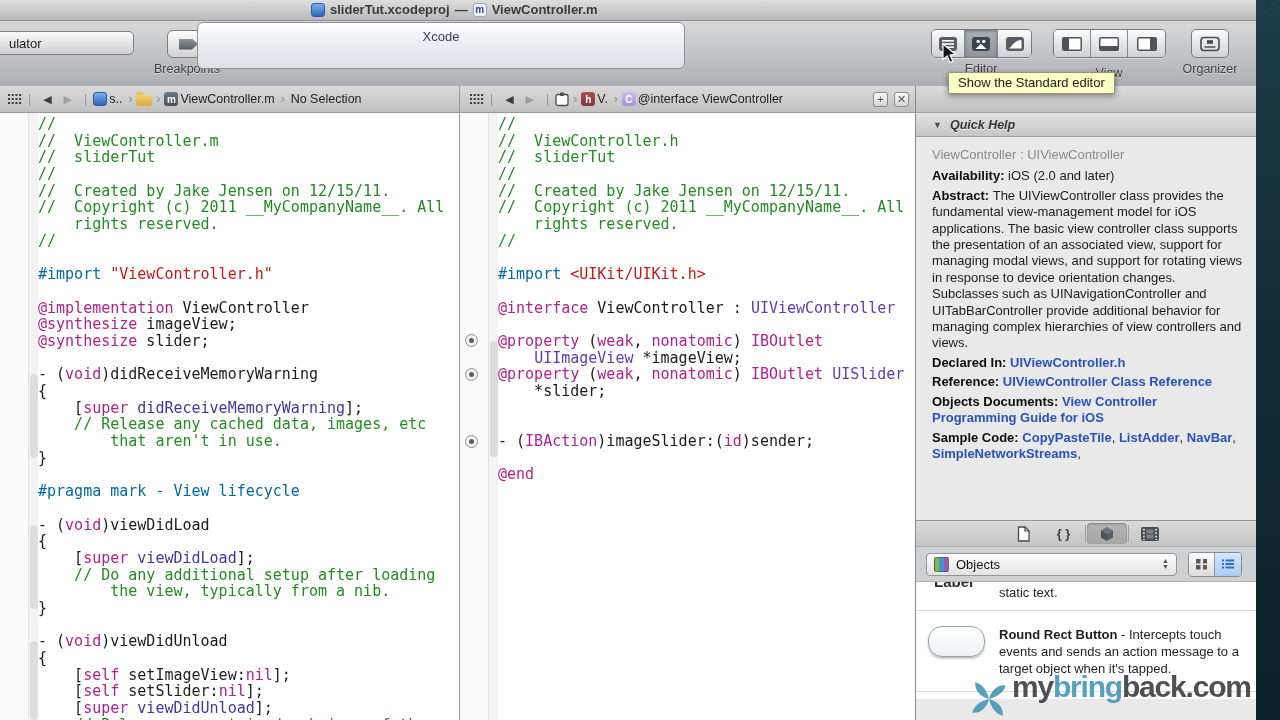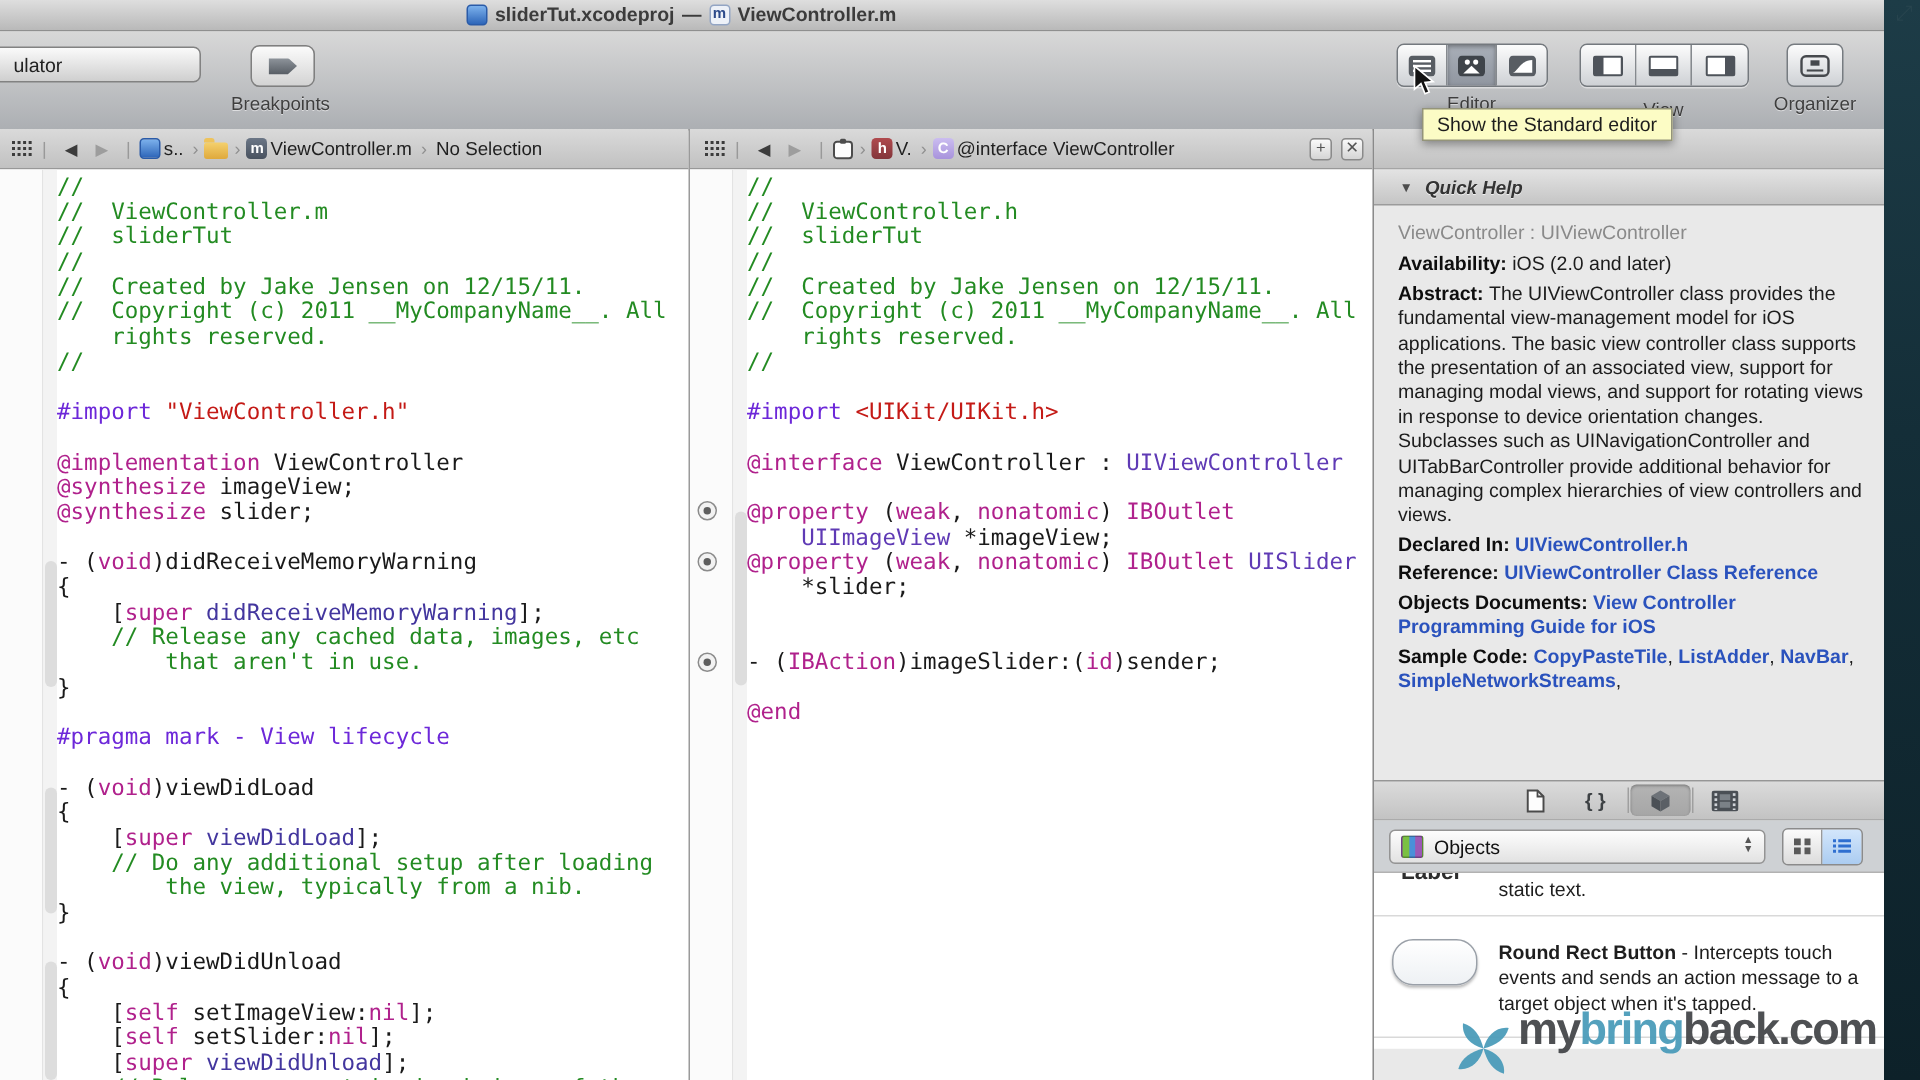--- a/index.html
+++ b/index.html
@@ -54,21 +54,21 @@
   .pane-divider{position:absolute;left:459px;top:86px;width:1px;height:634px;background:#9a9a9a;}
   .editor{position:absolute;top:113px;height:607px;background:#fff;overflow:hidden;}
   .ed-left{left:0;width:459px;}
   .ed-right{left:460px;width:455px;}
   .gutter{position:absolute;left:0;top:0;width:28px;height:100%;background:#fbfbfb;border-right:1px solid #e3e3e3;}
   .ribbon{position:absolute;left:29px;top:0;width:9px;height:100%;background:#f3f3f3;}
   .fold{position:absolute;left:29.5px;width:8px;background:#dddddd;border-radius:4px;}
   .code{position:absolute;left:38px;top:3px;font-family:"DejaVu Sans Mono","Liberation Mono",monospace;font-size:15px;line-height:16.7px;white-space:pre;}
   .code-line{height:16.7px;}
   .tok-c{color:#238b22;}
-  .tok-p{color:#6d28d9;}
+  .tok-p{color:#0369a1;}
   .tok-s{color:#c41a16;}
   .tok-k{color:#b0218c;}
   .tok-t{color:#5f3ab5;}
   .tok-f{color:#43369e;}
   .tok-d{color:#1a1a1a;}
   .well{position:absolute;left:5px;width:11px;height:11px;border:1.5px solid #8b8b8b;border-radius:50%;background:#f2f2f2;box-sizing:content-box;}
   .well::after{content:"";position:absolute;left:3px;top:3px;width:5px;height:5px;background:#5e5e5e;border-radius:50%;}
 
   
   .utilities{position:absolute;left:915px;top:86px;width:341px;height:634px;background:#e9e9e9;border-left:1px solid #8a8a8a;box-sizing:content-box;}
@@ -139,20 +139,23 @@
 
     <div class="toolbar">
       <div class="scheme-btn">
         <span>ulator</span>
       </div>
       <div class="bp-btn">
         <span class="bp-glyph"></span>
       </div>
       <div class="toolbar-label" style="left:142px;top:41px;width:90px;">Breakpoints</div>
 
+      <div class="activity">
+        <div class="activity-title">Xcode</div>
+      </div>
 
       <div class="segmented" style="left:931px;">
         <div class="seg">
           <svg width="18" height="14">
               <rect width="18" height="14" rx="3" fill="#585d63"></rect>
               <rect x="3" y="3" width="12" height="1.6" fill="#fff"></rect>
               <rect x="3" y="6.2" width="12" height="1.6" fill="#fff"></rect>
               <rect x="3" y="9.4" width="12" height="1.6" fill="#fff"></rect>
             </svg>
         </div>

